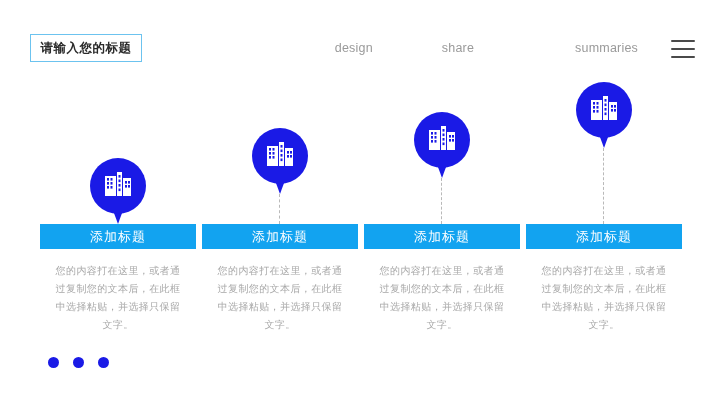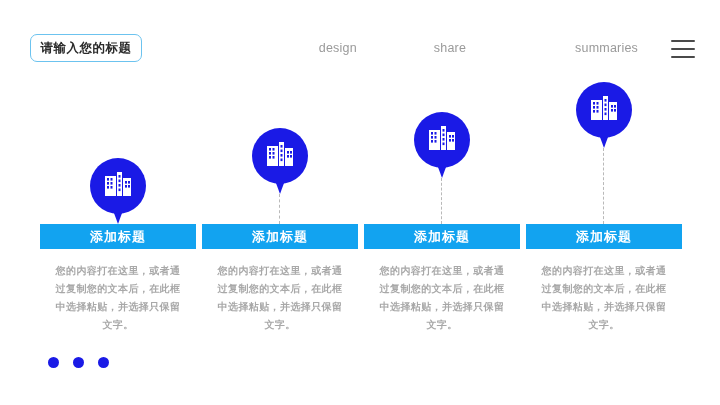--- a/index.html
+++ b/index.html
@@ -24,41 +24,41 @@
     height: 82px;
   }
 
   .title-box {
     position: absolute;
     left: 30px;
     top: 34px;
     width: 112px;
     height: 28px;
     border: 1px solid #6cc3ef;
-    border-radius: 7px;
+    border-radius: 0;
     display: flex;
     align-items: center;
     justify-content: center;
     background: #ffffff;
   }
   .title-box-text {
     font-size: 12.5px;
     font-weight: bold;
     color: #2b2b2b;
     letter-spacing: 0.5px;
     white-space: nowrap;
   }
 
   .nav {
     position: absolute;
     right: 66px;
     top: 41px;
     display: flex;
     align-items: center;
-    gap: 17px;
+    gap: 9px;
   }
   .nav-item {
     font-size: 12.5px;
     color: #9a9a9a;
     letter-spacing: 0.2px;
     white-space: nowrap;
     cursor: pointer;
   }
   .nav-item.i0 { margin-right: 60px; }
   .nav-item.i1 { margin-right: 92px; }
@@ -89,21 +89,20 @@
     left: 0;
     top: 0;
     width: 720px;
     height: 405px;
   }
 
   .col {
     position: absolute;
     top: 0;
     height: 405px;
-    font-weight: bold;
   }
 
   .pin {
     position: absolute;
     width: 56px;
     height: 72px;
     left: 50%;
     margin-left: -28px;
   }
   .pin-shape {

